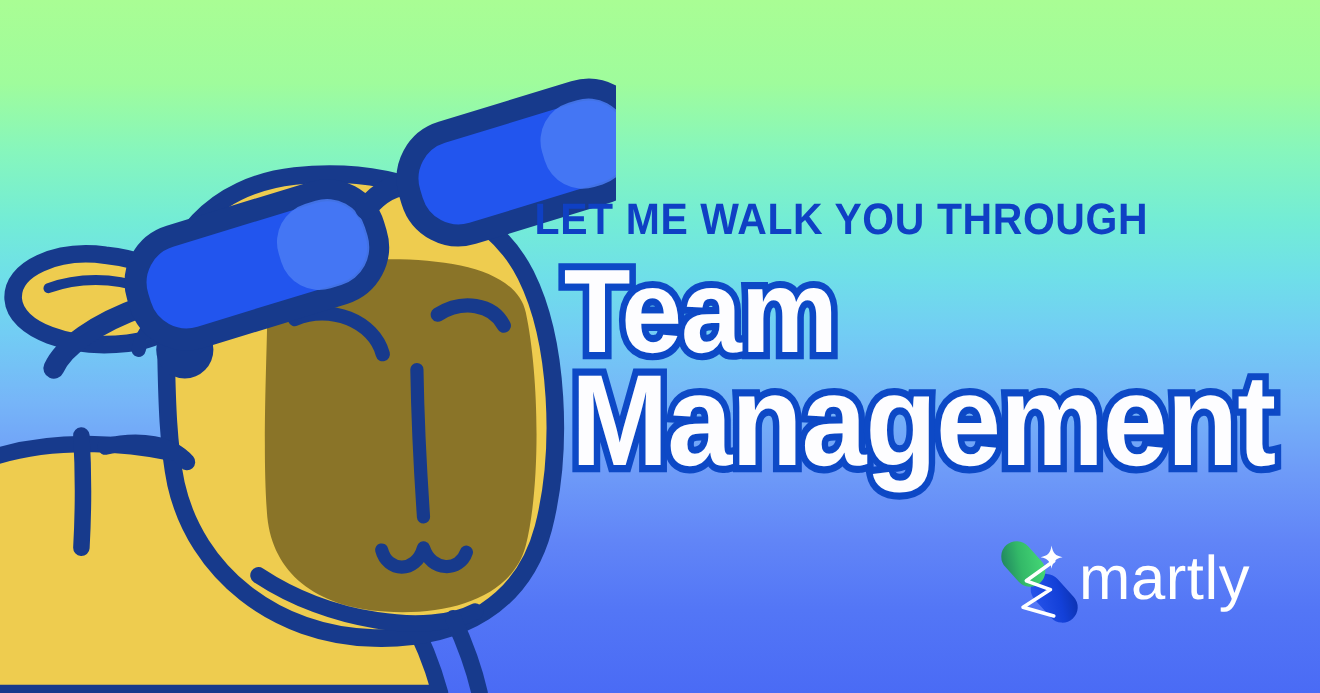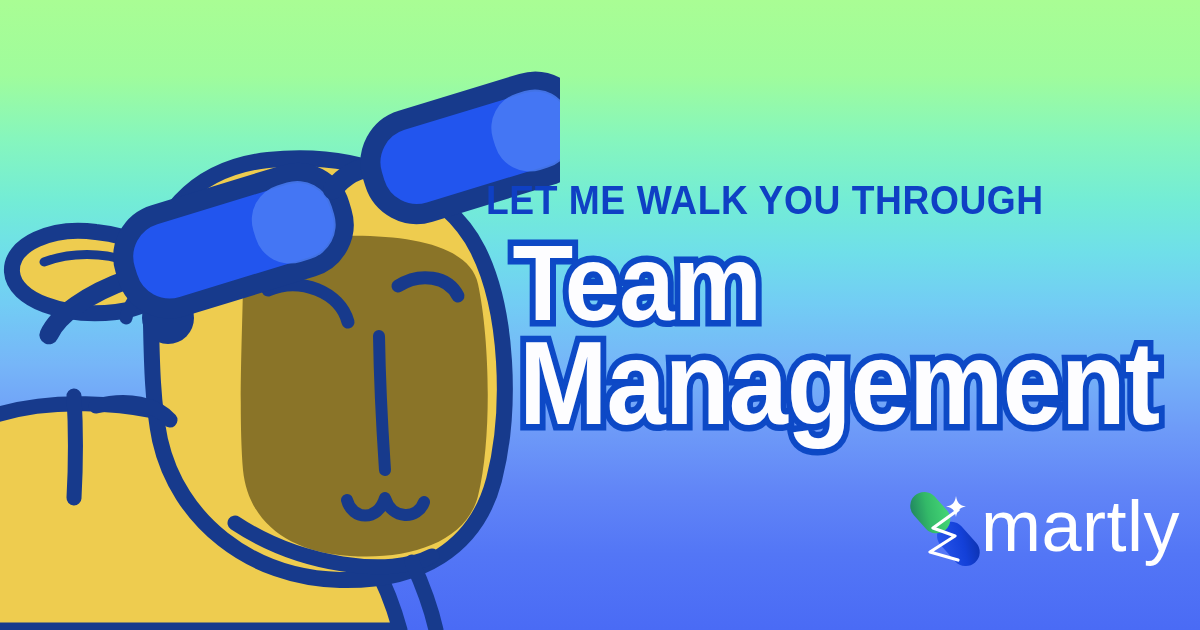--- a/index.html
+++ b/index.html
@@ -76,21 +76,21 @@
   #logo {
     position: absolute;
     left: 903px;
     top: 486px;
     display: flex;
     align-items: center;
     height: 86px;
   }
   #logo-mark { width: 84px; height: 86px; display: block; }
   #logo-word {
-    font-size: 72px;
+    font-size: 56px;
     font-weight: 300;
     color: #ffffff;
     letter-spacing: 0.5px;
     line-height: 1;
     margin-left: -6px;
     transform: translateY(-3px);
   }
 </style>
 </head>
 <body>

